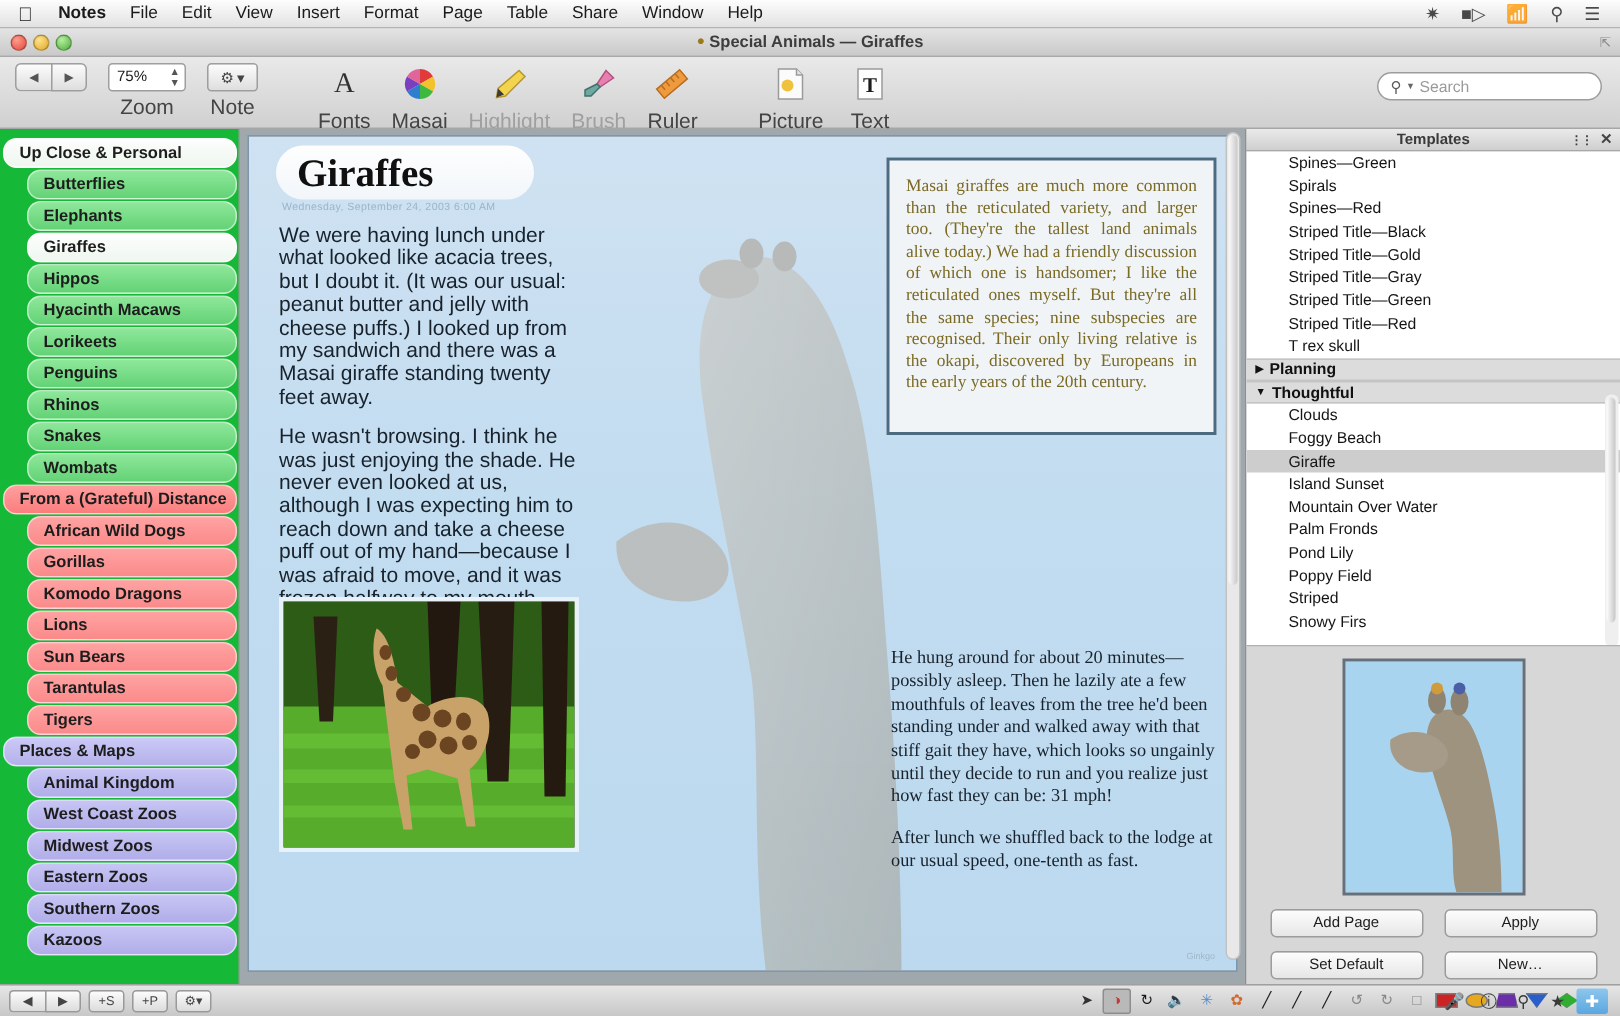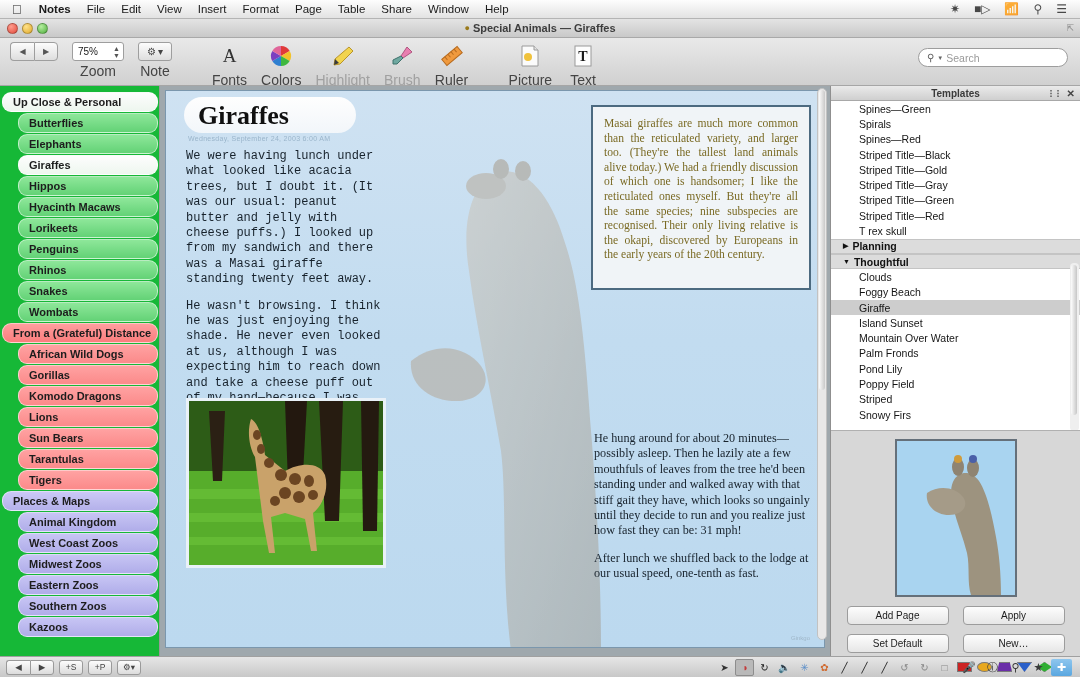--- a/index.html
+++ b/index.html
@@ -135,21 +135,21 @@
   .doc-title{
     position:absolute; left:32px; top:10px;
     font-family:"Liberation Serif", serif; font-size:26px; font-weight:bold; color:#101010;
   }
   .doc-date{
     position:absolute; left:22px; top:44px; font-size:7px;
     color:#9ab5cb; letter-spacing:.3px;
   }
   .col-l{
     position:absolute; left:20px; top:58px; width:200px;
-    font-family:Liberation Mono, monospace; font-size:12px; line-height:15.4px; color:#17222c;
+    font-family:Liberation Sans, sans-serif; font-size:14px; line-height:15.4px; color:#17222c;
     text-align:left;
   }
   .col-l p{ margin-bottom:11px;}
   .photo{
     position:absolute; left:20px; top:307px; width:200px; height:170px;
     border:3px solid #e9f1f8; overflow:hidden; background:#2c4a18;
   }
   .sidebox{
     position:absolute; left:425px; top:14px; width:220px; height:185px;
     border:2px solid #4c6a80; background:#f0f4f7; padding:10px 11px;
@@ -190,21 +190,21 @@
     height:330px; background:#fff; overflow:hidden; position:relative;
     border-bottom:1px solid #b0b0b0;
   }
   .tm-row{
     height:15.3px; display:flex; align-items:center; font-size:10.5px;
     padding-left:28px; color:#151515; white-space:nowrap;
   }
   .tm-row.sel{ background:#cdcdcd; }
   .tm-grp{
     height:15.3px; display:flex; align-items:center; font-size:10.5px;
-    font-weight:bold; padding-left:12px; background:#dcdcdc; color:#111;
+    font-weight:bold; padding-left:6px; background:#dcdcdc; color:#111;
     border-top:1px solid #c4c4c4; border-bottom:1px solid #c4c4c4;
   }
   .tm-grp .tri{ font-size:7px; margin-right:4px; }
   .tm-scroll{
     position:absolute; right:1px; top:162px; width:9px; height:168px;
     background:#efefef; border-radius:4px;
   }
   .tm-scroll .tb{ position:absolute; left:1px; top:2px; width:6px; height:150px;
     background:linear-gradient(90deg,#fdfdfd,#c6c6c6); border-radius:3px;}
   .preview-area{
@@ -330,21 +330,21 @@
             <g>
           <path d="M11 11 L11 1 A10 10 0 0 1 19.7 6 Z" fill="#e03a3a"></path>
           <path d="M11 11 L19.7 6 A10 10 0 0 1 19.7 16 Z" fill="#f2c22a"></path>
           <path d="M11 11 L19.7 16 A10 10 0 0 1 11 21 Z" fill="#3fb83f"></path>
           <path d="M11 11 L11 21 A10 10 0 0 1 2.3 16 Z" fill="#2f7fd0"></path>
           <path d="M11 11 L2.3 16 A10 10 0 0 1 2.3 6 Z" fill="#7a3fc0"></path>
           <path d="M11 11 L2.3 6 A10 10 0 0 1 11 1 Z" fill="#e0669a"></path>
         </g>
           </svg>
       </div>
-      <div class="lbl">Colors</div>
+      <div class="lbl">Masai</div>
     </div>
     <div class="tgroup dim">
       <div class="icobtn">
         <svg width="24" height="22" viewBox="0 0 24 22">
             <path d="M18 2 L22 6 L9 19 L3 20 L4 14 Z" fill="#f2d44e" stroke="#b9952a" stroke-width="1"></path>
             <path d="M3 20 L4 14 L8 18 Z" fill="#3b3b3b"></path>
           </svg>
       </div>
       <div class="lbl">Highlight</div>
     </div>

